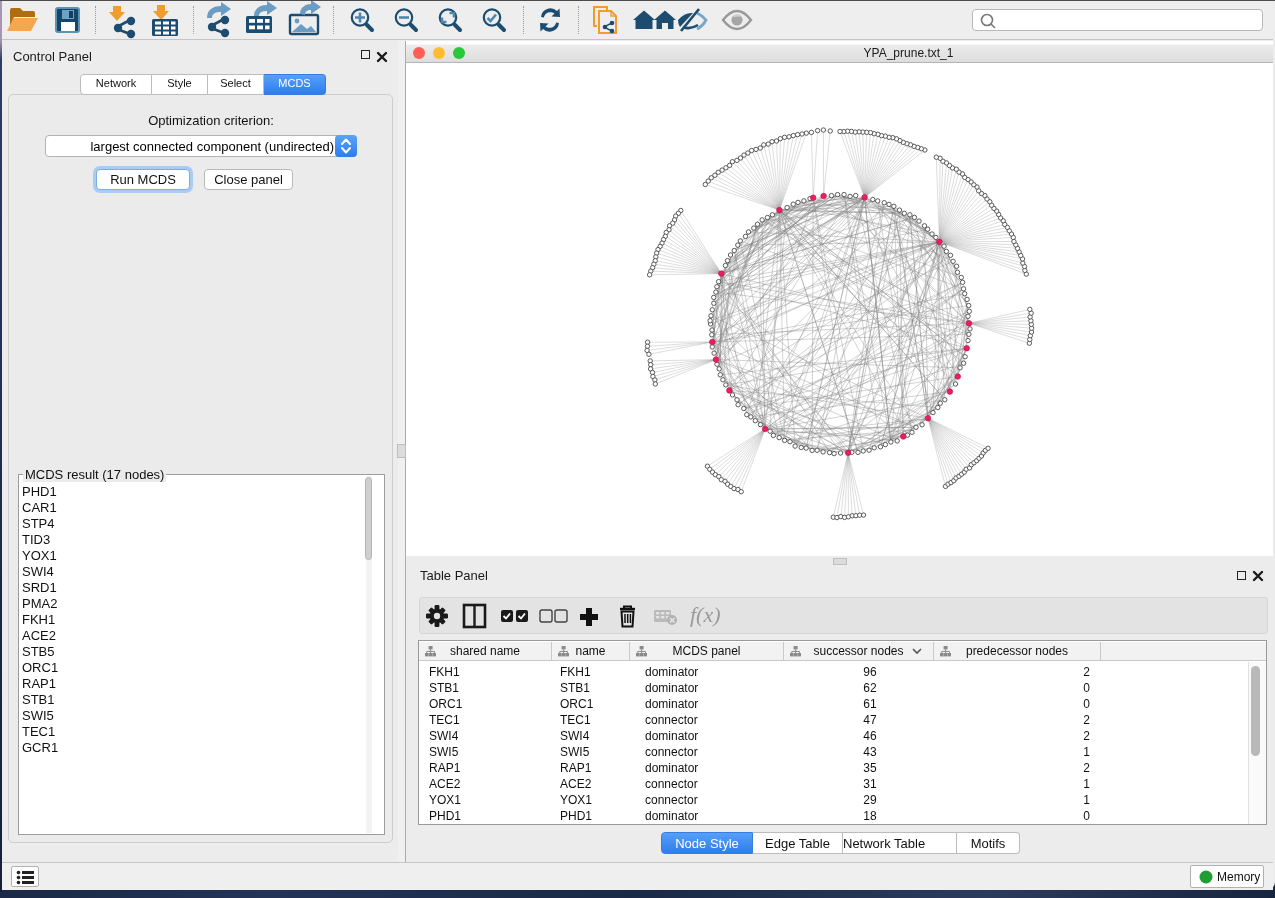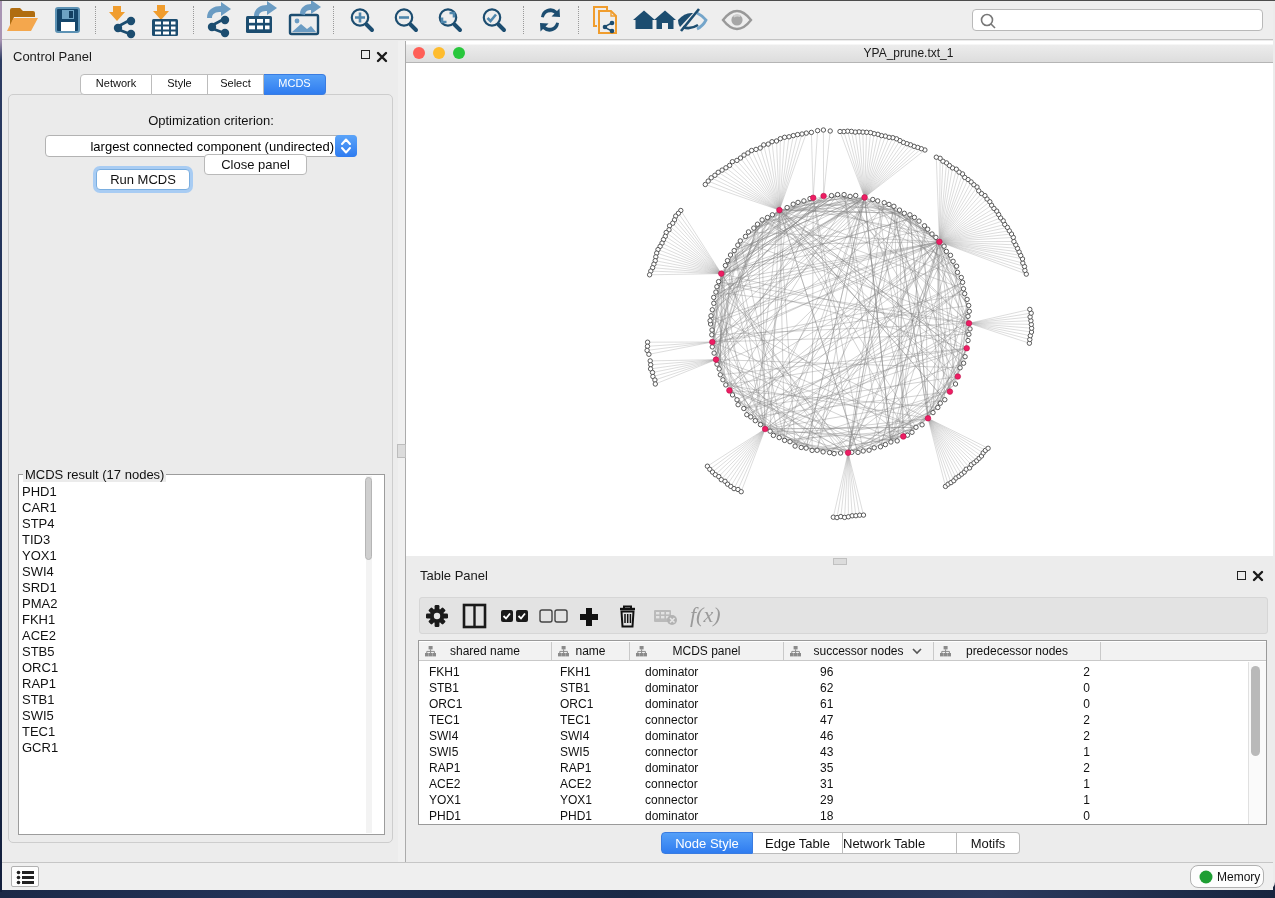--- a/index.html
+++ b/index.html
@@ -22,21 +22,21 @@
 .tab.first{border-left:1px solid #bcbcbc;border-radius:4px 0 0 4px}
 .tab.last{border-radius:0 4px 4px 0}
 .tab.sel{background:linear-gradient(#55a0f8,#2f7cf0);color:#fff;border-color:#3a7ce0}
 #bigpanel{position:absolute;left:8px;top:94px;width:385px;height:749px;border:1px solid #cdcdcd;border-radius:5px;background:#ebebeb}
 #optlabel{position:absolute;left:12px;top:113px;width:398px;text-align:center;font-size:13px;color:#111}
 #combo{position:absolute;left:45px;top:135px;width:312px;height:22px;background:#fff;border:1px solid #b3b3b3;border-radius:4px;font-size:13px}
 #combo .txt{position:absolute;left:0;right:22px;top:3px;text-align:right;white-space:nowrap}
 #combo .step{position:absolute;right:-1px;top:-1px;width:22px;height:22px;border-radius:4px;background:linear-gradient(#5ba4f9,#2e7bf0)}
 .btn{position:absolute;height:21px;background:#fff;border:1px solid #b9b9b9;border-radius:4px;font-size:13px;text-align:center;color:#111;padding-top:2px}
 #runbtn{left:96px;top:169px;width:94px;box-shadow:0 0 0 3px #a8ccf3;border-color:#7aaee0}
-#closebtn{left:204px;top:154px;width:103px}
+#closebtn{left:204px;top:169px;width:89px}
 #fieldset{position:absolute;left:18px;top:474px;width:367px;height:361px;border:1px solid #9c9c9c;background:#fff}
 #fslegend{position:absolute;left:23px;top:467px;font-size:13px;color:#111;background:#ebebeb;padding:0 2px}
 #mcdslist{position:absolute;left:22px;top:484px;font-size:13px;color:#111;line-height:16px;white-space:pre}
 #listsb{position:absolute;left:366px;top:476px;width:6px;height:357px;background:#f3f3f3}
 #listsbthumb{position:absolute;left:365px;top:477px;width:7px;height:83px;background:#cfcfcf;border:1px solid #b5b5b5;border-radius:4px}
 #vsplit{position:absolute;left:398px;top:41px;width:8px;height:821px;background:#f0f0f0}
 #vline{position:absolute;left:405px;top:41px;width:1px;height:821px;background:#ababab}
 #vhandle{position:absolute;left:397px;top:444px;width:9px;height:14px;background:#dcdcdc;border:1px solid #bdbdbd}
 
 #netview{position:absolute;left:406px;top:41px;width:867px;height:516px;background:#fff}
@@ -55,21 +55,21 @@
 .rowtxt{position:absolute;font-size:12px;color:#111;line-height:16px;white-space:pre}
 #tsbtrack{position:absolute;left:1248px;top:662px;width:18px;height:162px;background:#fafafa;border-left:1px solid #e0e0e0}
 #tsbthumb{position:absolute;left:1251px;top:666px;width:9px;height:90px;background:#b9b9b9;border-radius:5px}
 #bottabs{position:absolute;left:661px;top:832px;height:22px;display:flex;font-size:13px}
 .btab{background:#fff;border:1px solid #bcbcbc;border-left:none;padding:3px 0 0;color:#111}
 .btab.first{border-left:1px solid #bcbcbc;border-radius:4px 0 0 4px}
 .btab.last{border-radius:0 4px 4px 0}
 .btab.sel{background:linear-gradient(#55a0f8,#2f7cf0);color:#fff;border-color:#3a7ce0}
 #statusbar{position:absolute;left:0;top:862px;width:1273px;height:28px;background:#efefef;border-top:1px solid #c6c6c6}
 #listbtn{position:absolute;left:11px;top:866px;width:28px;height:21px;background:#fdfdfd;border:1px solid #b1b1b1;border-radius:2px}
-#membtn{position:absolute;left:1190px;top:865px;width:74px;height:23px;background:#fdfdfd;border:1px solid #b1b1b1;border-radius:8px;font-size:12px;color:#111}
+#membtn{position:absolute;left:1190px;top:865px;width:74px;height:23px;background:#fdfdfd;border:1px solid #b1b1b1;border-radius:2px;font-size:12px;color:#111}
 </style></head><body>
 <div id="wall"></div>
 <div id="win"></div>
 <div id="topedge"></div>
 
 <div id="toolbar">
 <svg width="960" height="40" style="position:absolute;left:0;top:0">
 
  <path d="M10,28 L10,10 Q10,8 12,8 L20,8 L23,11 L33,11 Q35,11 35,13 L35,17 L14,17 Z" fill="#b06d10"></path>
  <path d="M13.5,18 L38,18 L31,31 L7,31 Z" fill="#f4a74d"></path>
@@ -1212,21 +1212,21 @@
 <div class="rowtxt" style="left:645px;top:664px">dominator
 dominator
 dominator
 connector
 dominator
 connector
 dominator
 connector
 connector
 dominator</div>
-<div class="rowtxt" style="left:820px;top:664px;width:100px;text-align:left">96
+<div class="rowtxt" style="left:820px;top:664px;width:100px;text-align:center">96
 62
 61
 47
 46
 43
 35
 31
 29
 18</div>
 <div class="rowtxt" style="left:990px;top:664px;width:100px;text-align:right">2

